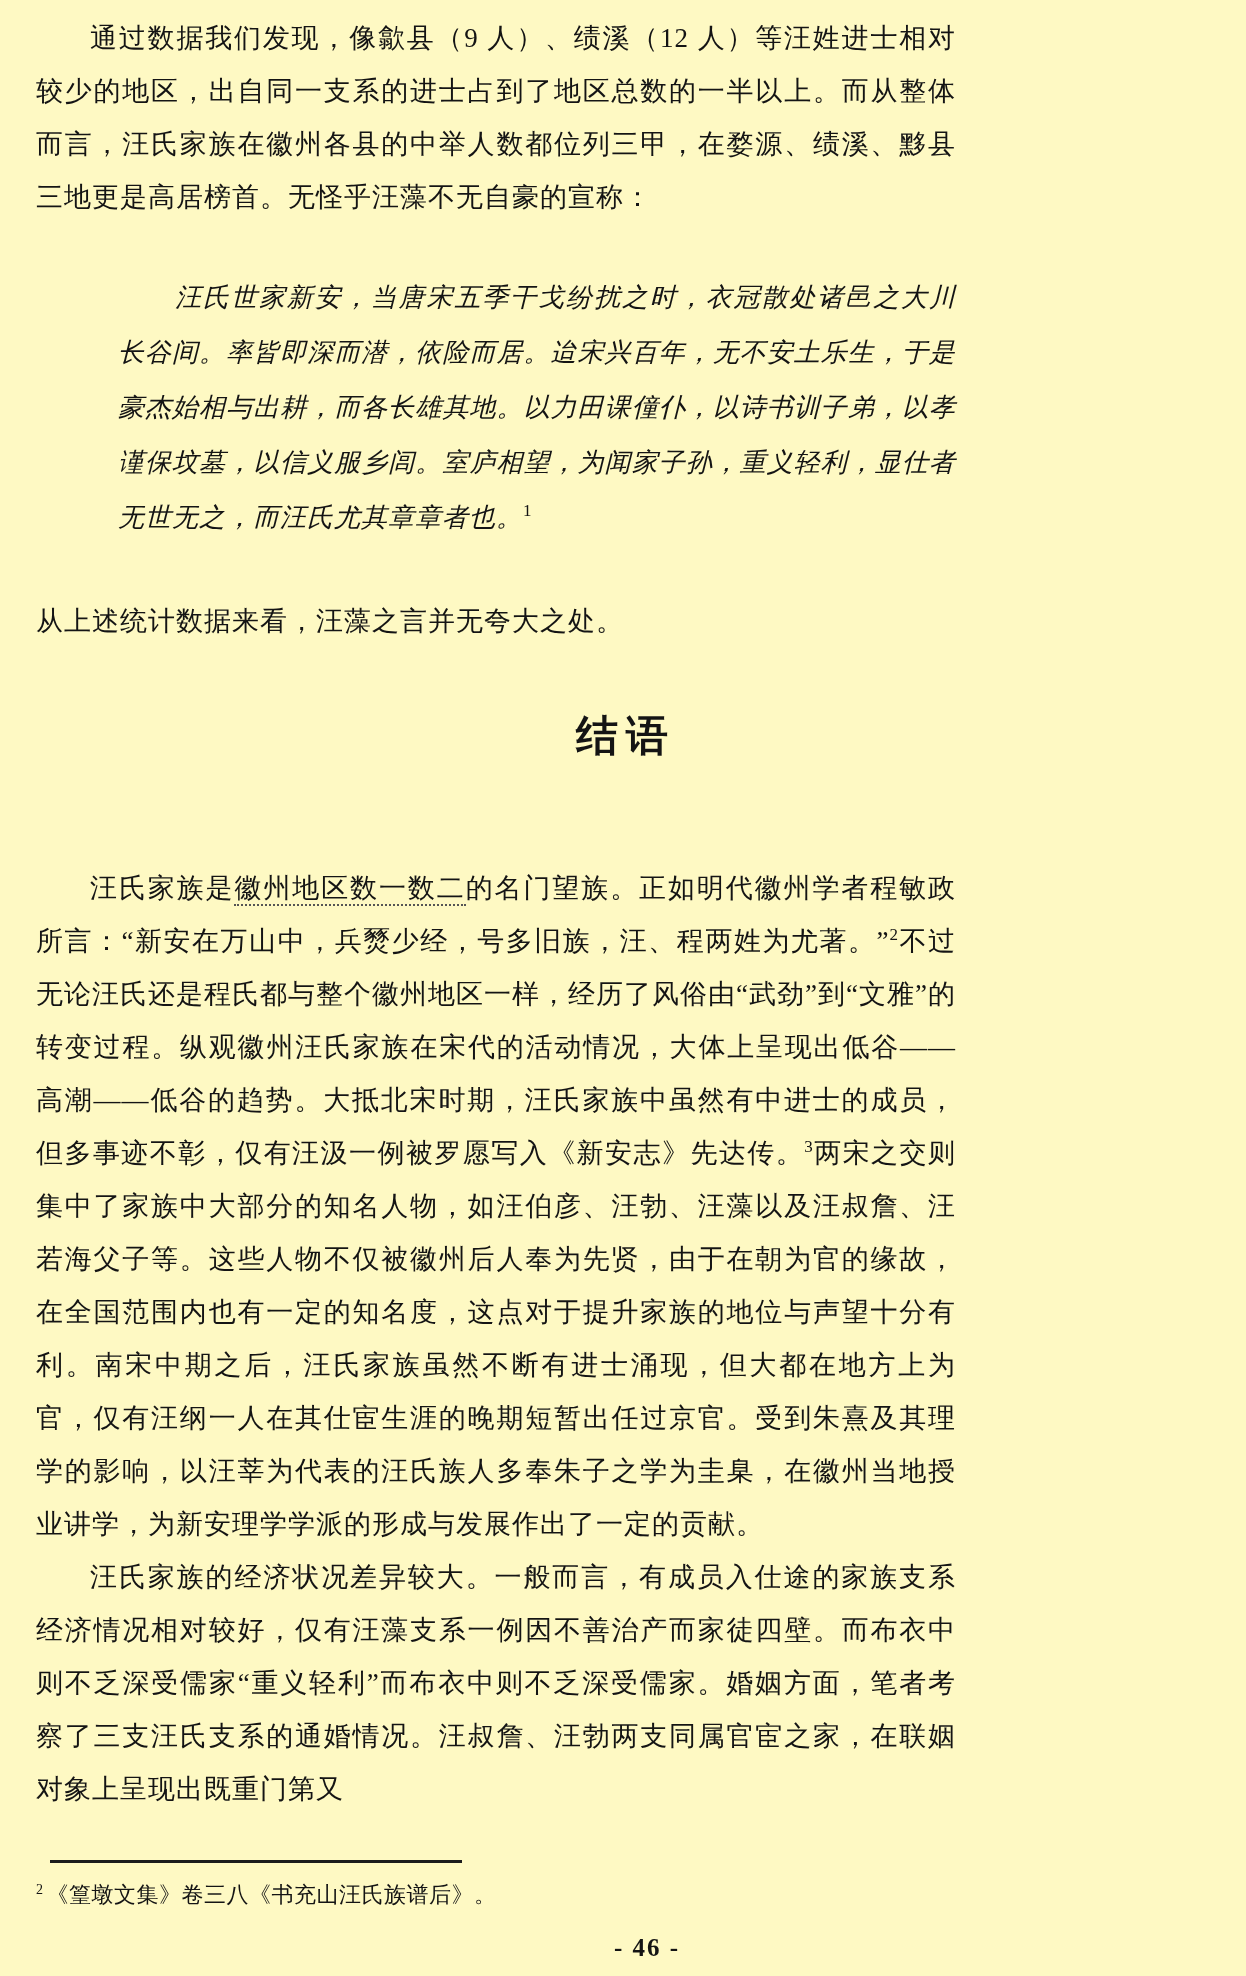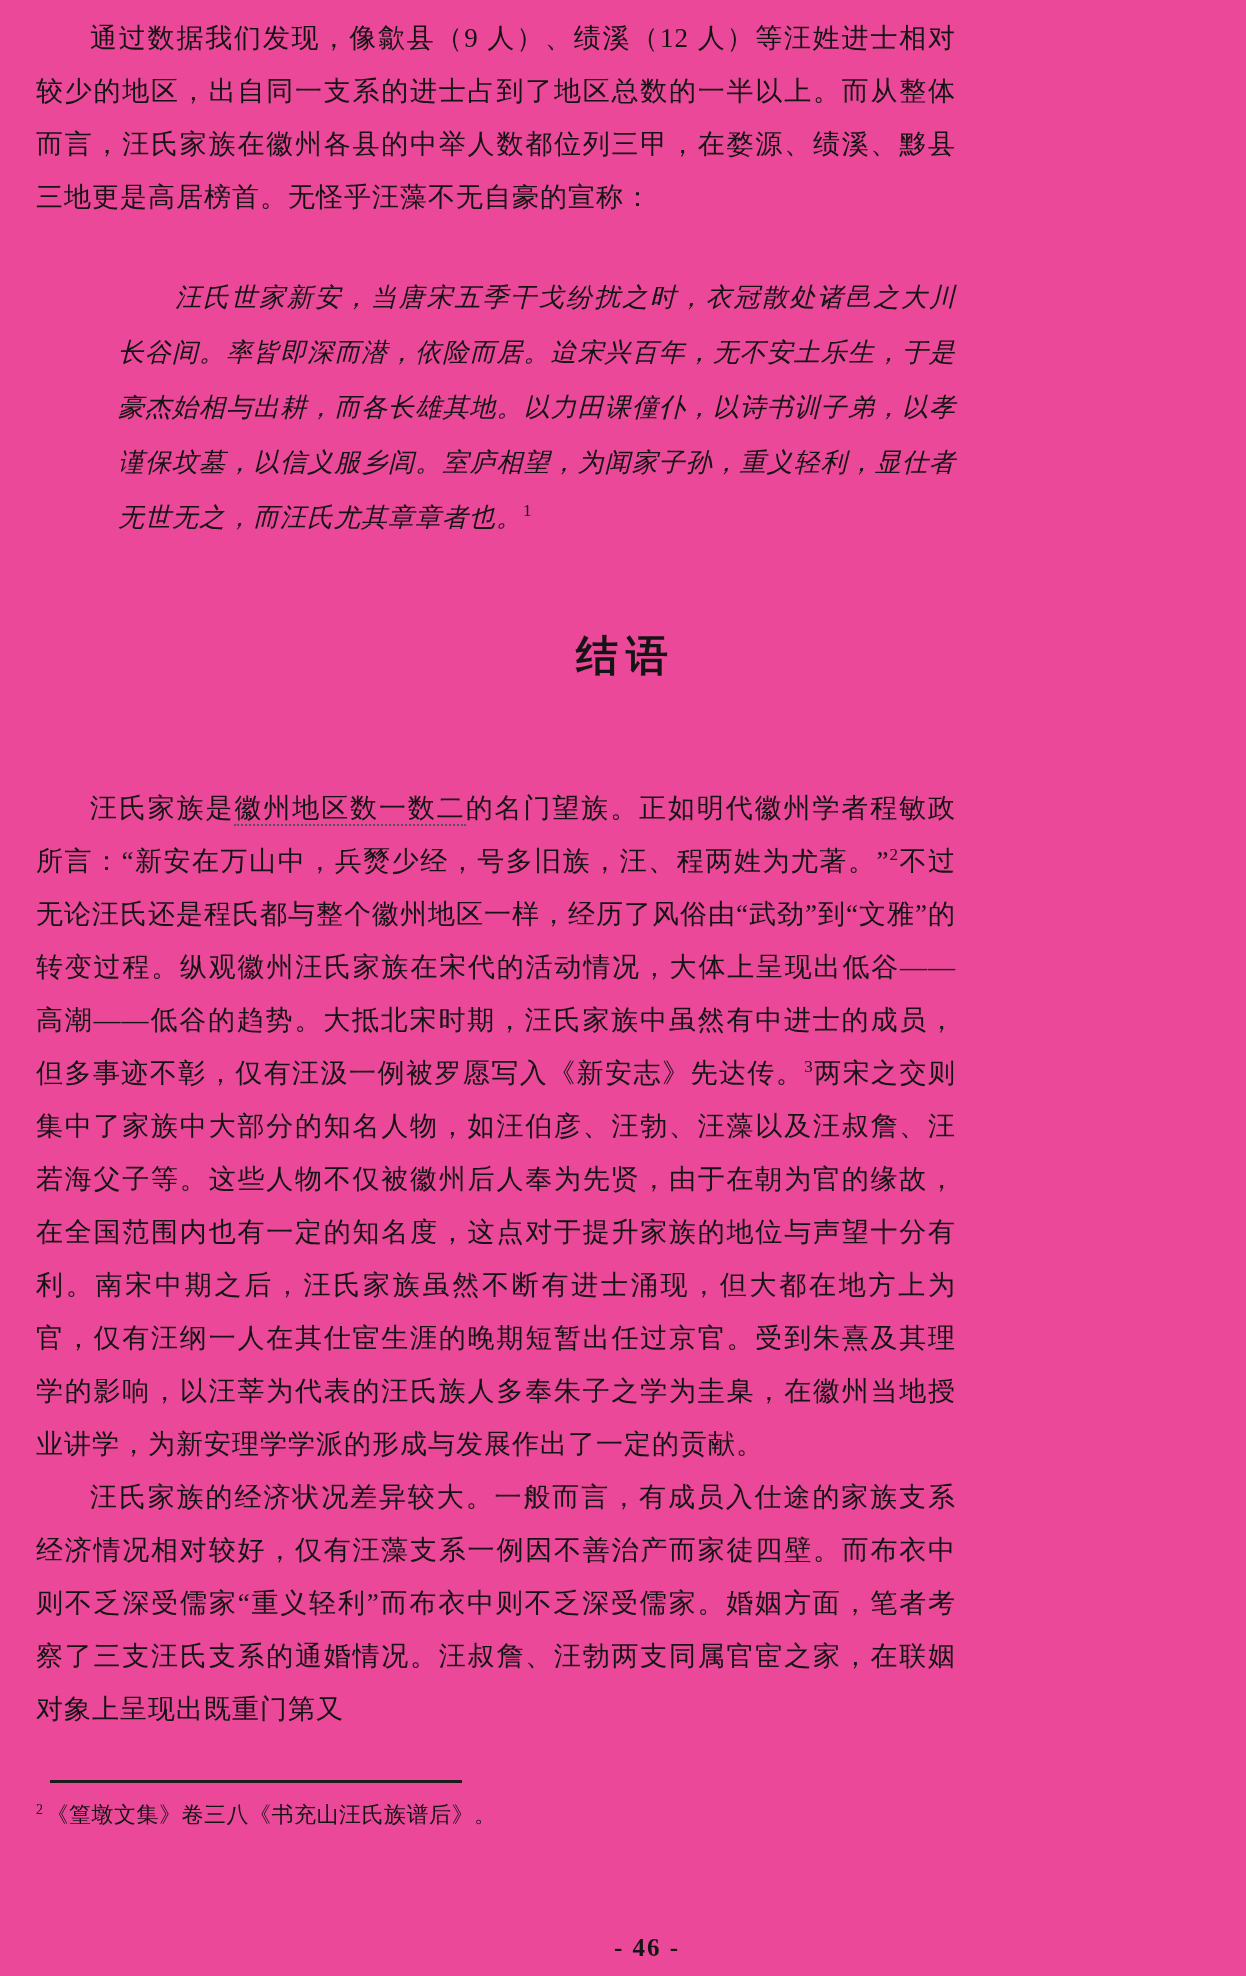--- a/index.html
+++ b/index.html
@@ -5,21 +5,21 @@
   html, body {
     margin: 0;
     padding: 0;
     background: #ffffff;
   }
   .page {
     position: relative;
     width: 1246px;
     height: 1976px;
     margin: 0 auto;
-    background: #ec4899;
+    background: #fef9c3;
     color: #141414;
     font-family: "Liberation Serif", "DejaVu Serif", serif;
     overflow: hidden;
   }
   .content {
     box-sizing: border-box;
     padding: 12px 290px 0 36px; 
   }
   .body-text {
     font-size: 27px;
@@ -47,21 +47,21 @@
     line-height: 0;
     vertical-align: super;
   }
 
   .summary-line {
     margin-top: 50px;
     text-indent: 0;
   }
 
   .section-heading {
-    margin-top: 83px;
+    margin-top: 60px;
     position: relative;
     left: 130px;                  
     text-align: center;
     font-size: 42px;
     font-weight: bold;
     letter-spacing: 8px;
   }
 
   .conclusion-p1 { margin-top: 98px; font-family: Liberation Serif, serif; }
   .conclusion-p2 { margin-top: 0; }
@@ -106,20 +106,21 @@
 </head>
 <body>
 
 <div class="page">
   <div class="content">
 
     <p class="body-text indent intro">通过数据我们发现，像歙县（9 人）、绩溪（12 人）等汪姓进士相对较少的地区，出自同一支系的进士占到了地区总数的一半以上。而从整体而言，汪氏家族在徽州各县的中举人数都位列三甲，在婺源、绩溪、黟县三地更是高居榜首。无怪乎汪藻不无自豪的宣称：</p>
 
     <p class="block-quote"><span>汪氏世家新安，当唐宋五季干戈纷扰之时，衣冠散处诸邑之大川长谷间。率皆即深而潜，依险而居。迨宋兴百年，无不安土乐生，于是豪杰始相与出耕，而各长雄其地。以力田课僮仆，以诗书训子弟，以孝谨保坟墓，以信义服乡闾。室庐相望，为闻家子孙，重义轻利，显仕者无世无之，而汪氏尤其章章者也。</span><sup>1</sup></p>
 
+    <p class="body-text summary-line">从上述统计数据来看，汪藻之言并无夸大之处。</p>
 
     <h2 class="section-heading">结语</h2>
 
     <p class="body-text indent conclusion-p1"><span>汪氏家族是</span><span class="dotted-emph">徽州地区数一数二</span><span>的名门望族。正如明代徽州学者程敏政所言：“新安在万山中，兵燹少经，号多旧族，汪、程两姓为尤著。”</span><sup>2</sup><span>不过无论汪氏还是程氏都与整个徽州地区一样，经历了风俗由“武劲”到“文雅”的转变过程。纵观徽州汪氏家族在宋代的活动情况，大体上呈现出低谷——高潮——低谷的趋势。大抵北宋时期，汪氏家族中虽然有中进士的成员，但多事迹不彰，仅有汪汲一例被罗愿写入《新安志》先达传。</span><sup>3</sup><span>两宋之交则集中了家族中大部分的知名人物，如汪伯彦、汪勃、汪藻以及汪叔詹、汪若海父子等。这些人物不仅被徽州后人奉为先贤，由于在朝为官的缘故，在全国范围内也有一定的知名度，这点对于提升家族的地位与声望十分有利。南宋中期之后，汪氏家族虽然不断有进士涌现，但大都在地方上为官，仅有汪纲一人在其仕宦生涯的晚期短暂出任过京官。受到朱熹及其理学的影响，以汪莘为代表的汪氏族人多奉朱子之学为圭臬，在徽州当地授业讲学，为新安理学学派的形成与发展作出了一定的贡献。</span></p>
 
     <p class="body-text indent conclusion-p2">汪氏家族的经济状况差异较大。一般而言，有成员入仕途的家族支系经济情况相对较好，仅有汪藻支系一例因不善治产而家徒四壁。而布衣中则不乏深受儒家“重义轻利”而布衣中则不乏深受儒家。婚姻方面，笔者考察了三支汪氏支系的通婚情况。汪叔詹、汪勃两支同属官宦之家，在联姻对象上呈现出既重门第又</p>
 
     <div class="footnote-area">
       <hr class="footnote-rule">
       <p class="footnote"><sup>2</sup><span>《篁墩文集》卷三八《书充山汪氏族谱后》。</span></p>

